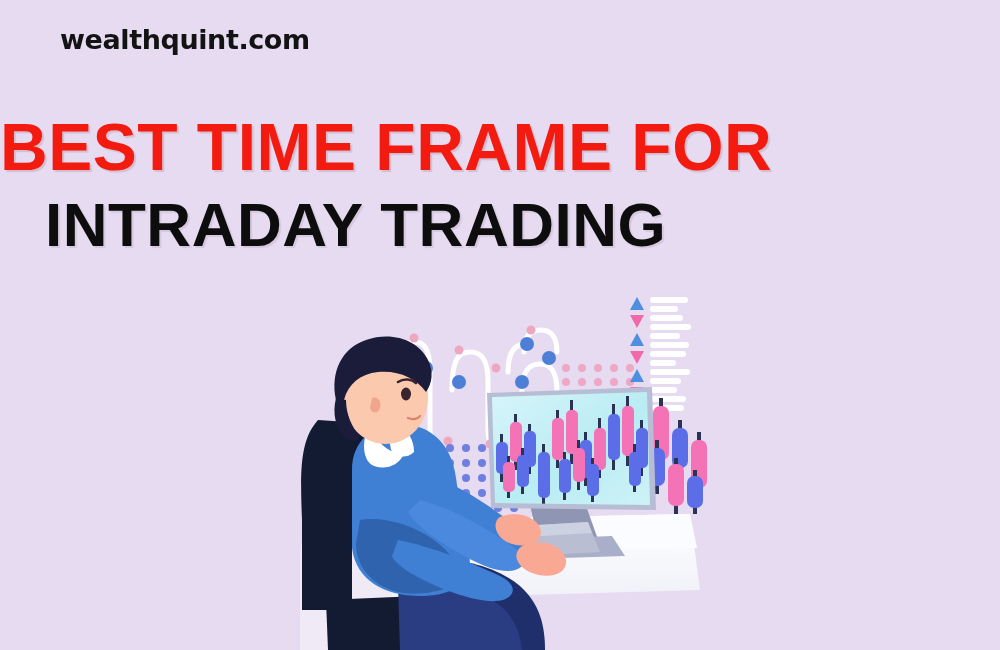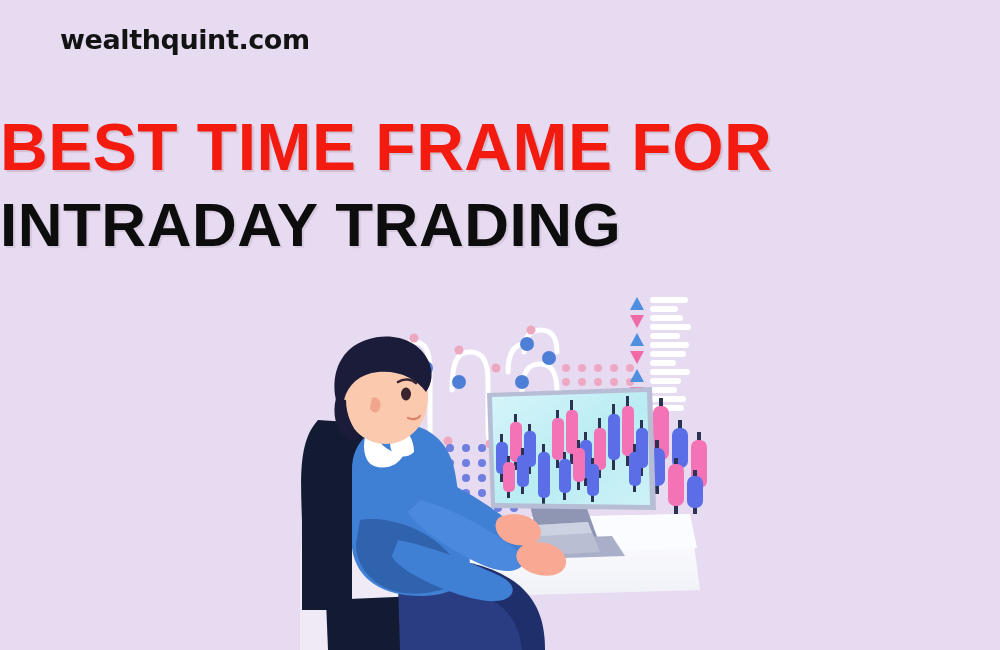--- a/index.html
+++ b/index.html
@@ -27,21 +27,21 @@
   }
   .hl{
     display:block;
     font-family:"Liberation Sans Narrow","Liberation Sans",sans-serif;
     font-weight:700;
     font-size:64px;
     letter-spacing:0.5px;
     transform:scaleX(1.0);
   }
   #hl-line1{color:#f31a10;font-size:66px;text-shadow:2px 2px 1px rgba(120,60,60,.18);}
-  #hl-line2{color:#0d0d0d;font-size:62px;margin-top:14px;text-shadow:2px 2px 1px rgba(80,60,90,.12);}
+  #hl-line2{color:#0d0d0d;font-size:62px;margin-top:14px;text-shadow:2px 2px 1px rgba(80,60,90,.12);padding-left:45px;}
 
   
   #illus{position:absolute;left:0;top:0;width:1000px;height:650px;}
   #illus svg{display:block;}
 </style>
 </head>
 <body>
 
 <div id="stage">
 

